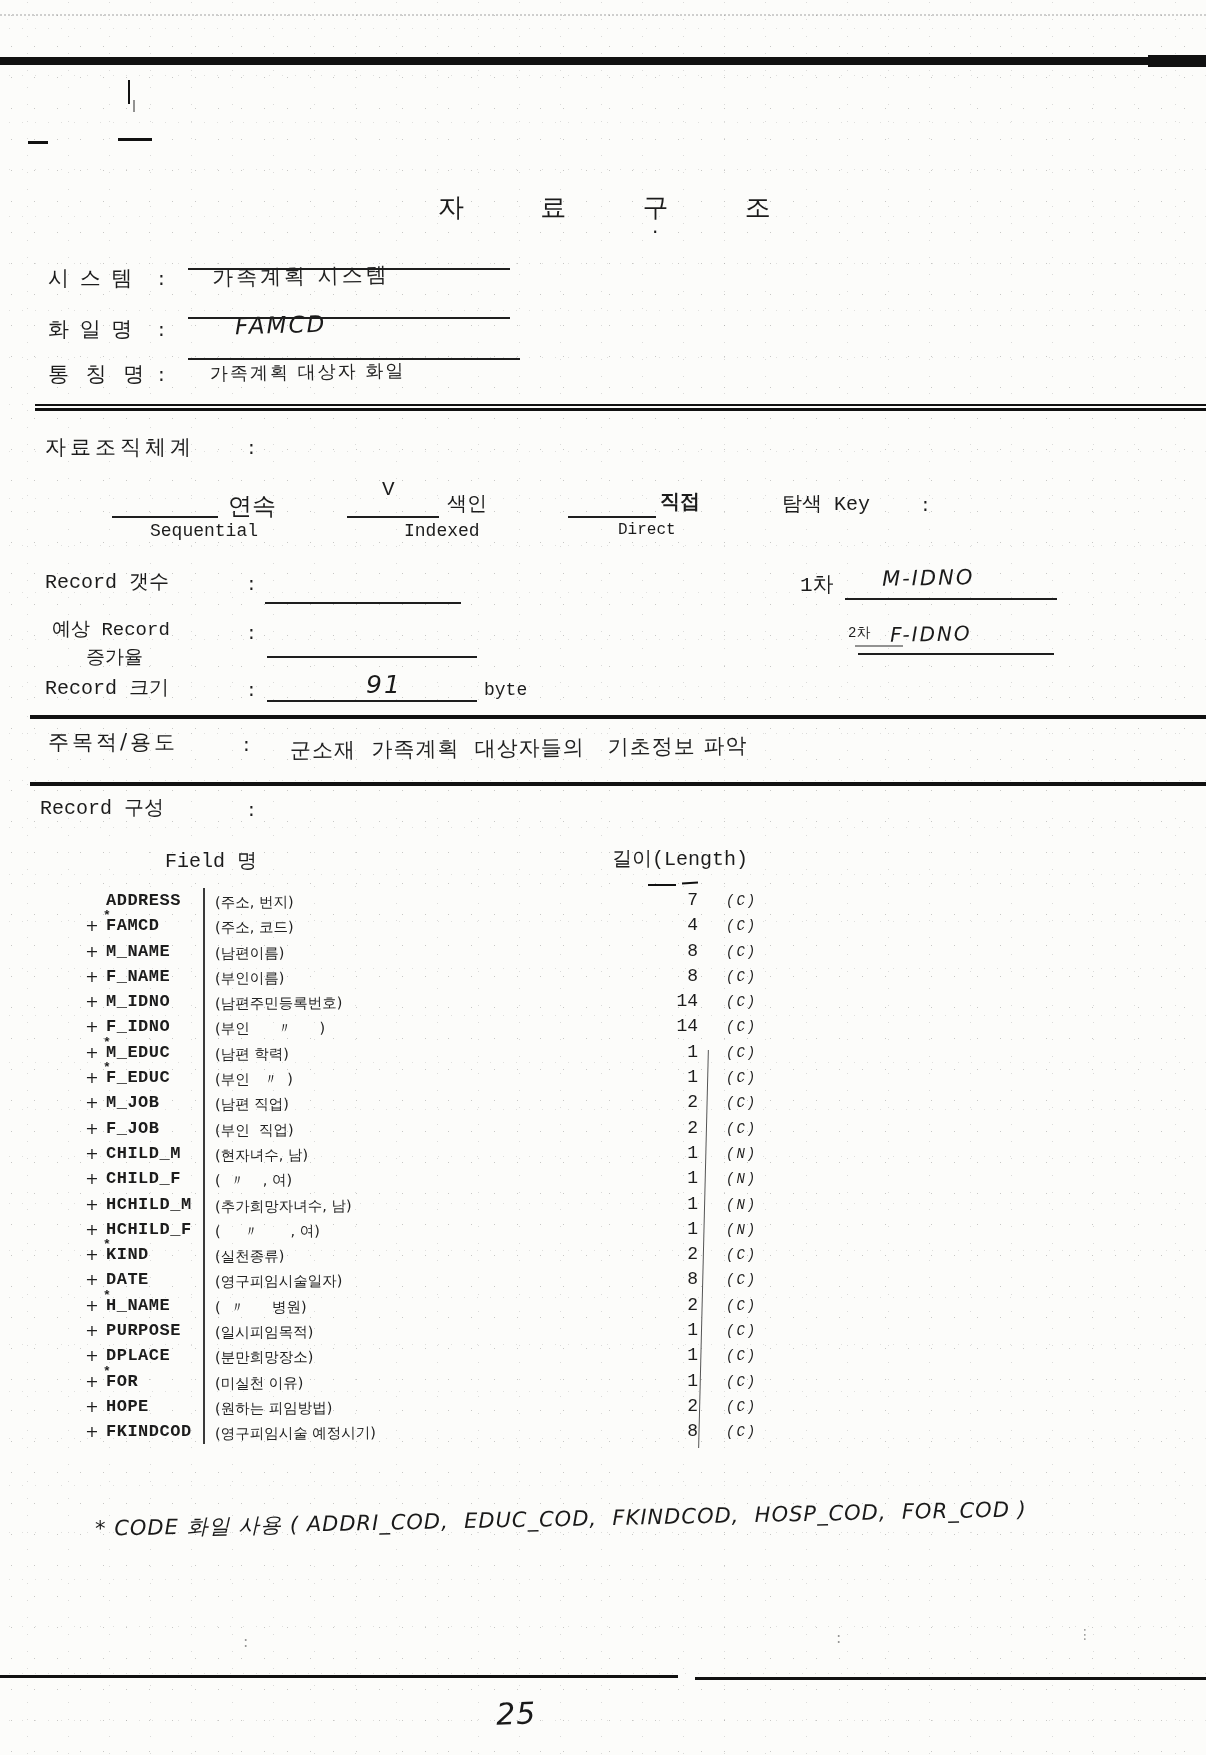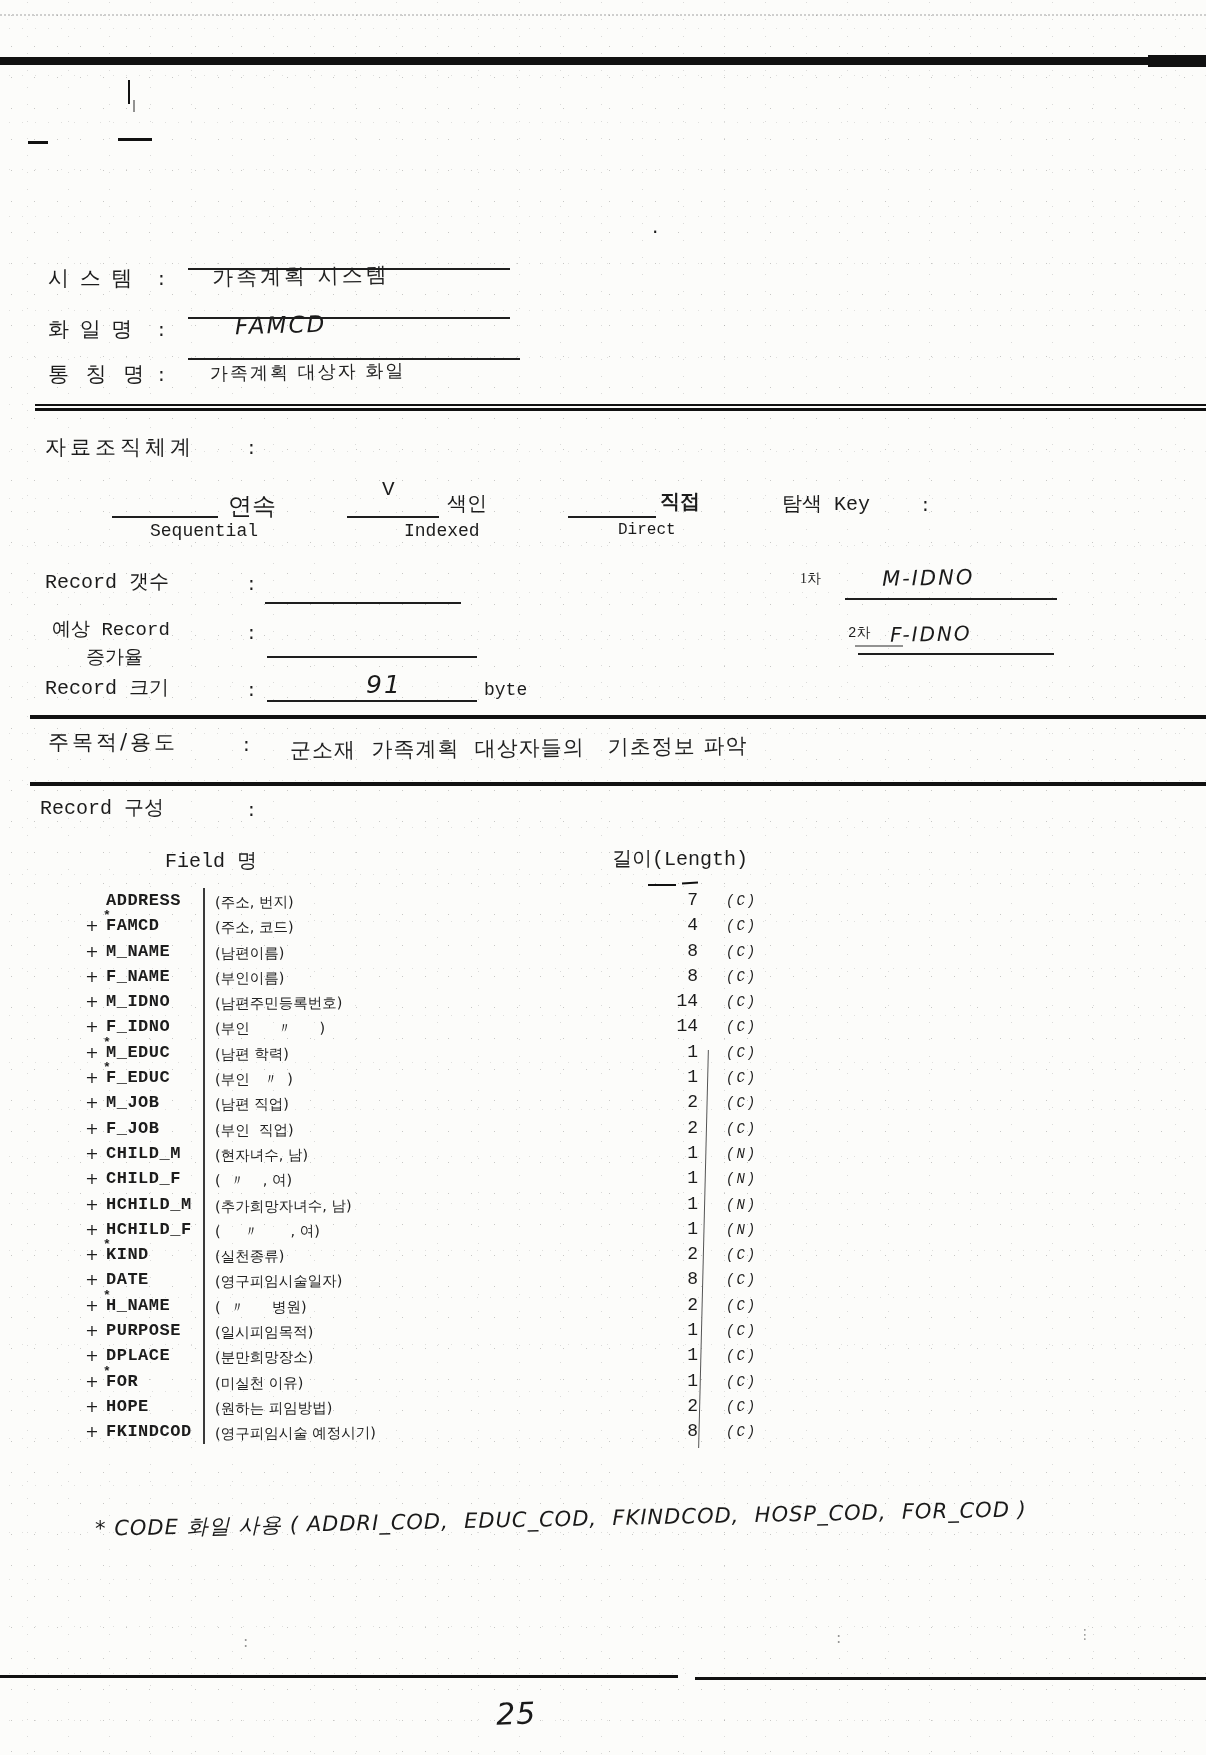--- a/index.html
+++ b/index.html
@@ -45,20 +45,21 @@
 <div class="page">
 
   <div class="abs faint" style="left:0;top:14px;width:1206px;border-top:2px dotted #999;"></div>
   <div class="hline" style="left:0;top:57px;width:1206px;height:8px;"></div>
   <div class="hline" style="left:1148px;top:55px;width:58px;height:12px;"></div>
   <div class="hline" style="left:28px;top:141px;width:20px;height:3px;"></div>
   <div class="hline" style="left:118px;top:138px;width:34px;height:3px;"></div>
   <div class="hline" style="left:128px;top:80px;width:2px;height:24px;"></div>
   <div class="hline faint" style="left:133px;top:100px;width:2px;height:12px;"></div>
 
+  <div class="abs" style="left:438px;top:190px;font-size:26px;letter-spacing:34px;white-space:nowrap;">자 료 구 조</div>
   <div class="abs" style="left:652px;top:214px;font-size:20px;">.</div>
 
   <div class="abs klabel" style="left:48px;top:264px;">시 스 템</div>
   <div class="abs colon" style="left:158px;top:266px;">:</div>
   <div class="abs hw" style="left:212px;top:262px;font-size:21px;letter-spacing:3px;transform:rotate(-1deg);">가족계획 시스템</div>
   <div class="uline" style="left:188px;top:268px;width:322px;border-bottom-width:2.5px;"></div>
 
   <div class="abs klabel" style="left:48px;top:315px;">화 일 명</div>
   <div class="abs colon" style="left:158px;top:317px;">:</div>
   <div class="abs hw-lat" style="left:235px;top:312px;font-size:23px;transform:rotate(-1.5deg);">FAMCD</div>
@@ -88,21 +89,21 @@
   <div class="abs" style="left:660px;top:488px;font-size:20px;font-weight:bold;">직접</div>
   <div class="abs typed" style="left:618px;top:521px;font-size:16px;">Direct</div>
 
   <div class="abs typed" style="left:782px;top:490px;font-size:20px;">탐색 Key</div>
   <div class="abs colon" style="left:922px;top:492px;">:</div>
 
   <div class="abs typed" style="left:45px;top:568px;font-size:20px;">Record 갯수</div>
   <div class="abs colon" style="left:248px;top:571px;">:</div>
   <div class="uline" style="left:265px;top:602px;width:196px;border-bottom-width:2.5px;"></div>
 
-  <div class="abs typed" style="left:800px;top:570px;font-size:14px;font-family:Liberation Serif, serif;">1차</div>
+  <div class="abs typed" style="left:800px;top:570px;font-size:21px;">1차</div>
   <div class="abs hw-lat" style="left:882px;top:566px;font-size:21px;transform:rotate(-1deg);">M-IDNO</div>
   <div class="uline" style="left:845px;top:598px;width:212px;border-bottom-width:2.5px;"></div>
 
   <div class="abs typed" style="left:52px;top:616px;font-size:19px;">예상 Record</div>
   <div class="abs" style="left:86px;top:644px;font-size:19px;">증가율</div>
   <div class="abs colon" style="left:248px;top:620px;">:</div>
   <div class="uline" style="left:267px;top:656px;width:210px;border-bottom-width:2.5px;"></div>
 
   <div class="abs typed" style="left:848px;top:624px;font-size:14px;">2차</div>
   <div class="abs hw-lat" style="left:890px;top:622px;font-size:20px;transform:rotate(-1deg);">F-IDNO</div>

